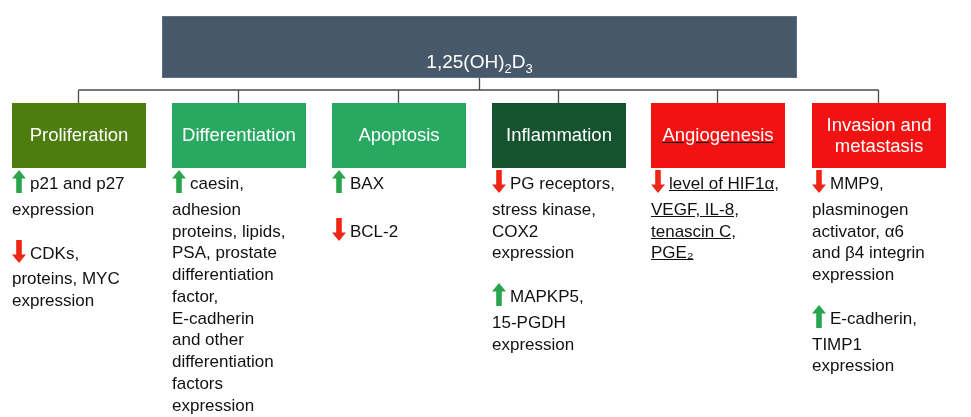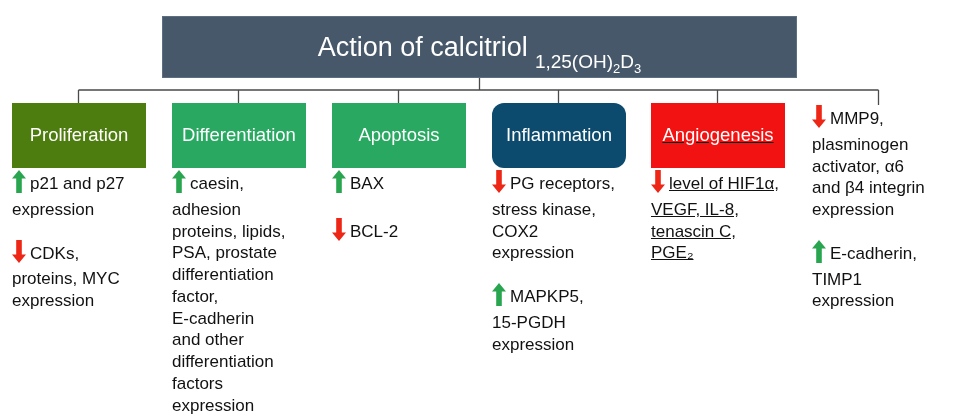--- a/index.html
+++ b/index.html
@@ -37,21 +37,20 @@
          M78.5 90 L878.5 90
          M78.5 90 L78.5 105
          M238.5 90 L238.5 105
          M398.5 90 L398.5 105
          M558.5 90 L558.5 105
          M717.5 90 L717.5 105
          M878.5 90 L878.5 105" stroke="#4a4a4a"></path>
   </svg>
 
   <div class="title-box" style="background: rgb(71, 88, 106);">
-    <span class="title-main">Action of calcitriol</span>
     <span class="title-formula"><span>1,25(OH)</span><sub>2</sub><span>D</span><sub>3</sub></span>
   </div>
 
   <div id="branches">
       <div class="column" style="left: 12px;">
         <div class="hbox" style="background: #4d7c0f;"><span>Proliferation</span></div>
         <div class="items">
           <div class="item"><span class="arrow"><svg width="14" height="23" viewBox="0 0 14 23">
                 <path d="M7 0 L14 8.5 L9.8 8.5 L9.8 23 L4.2 23 L4.2 8.5 L0 8.5 Z" fill="#2aa54f"></path>
               </svg></span><span class="effect-text">p21 and p27
@@ -86,21 +85,21 @@
         <div class="items">
           <div class="item"><span class="arrow"><svg width="14" height="23" viewBox="0 0 14 23">
                 <path d="M7 0 L14 8.5 L9.8 8.5 L9.8 23 L4.2 23 L4.2 8.5 L0 8.5 Z" fill="#2aa54f"></path>
               </svg></span><span class="effect-text">BAX</span></div>
           <div class="item"><span class="arrow"><svg width="14" height="23" viewBox="0 0 14 23">
                 <path d="M7 23 L0 14.5 L4.2 14.5 L4.2 0 L9.8 0 L9.8 14.5 L14 14.5 Z" fill="#ee2616"></path>
               </svg></span><span class="effect-text">BCL-2</span></div>
         </div>
       </div>
       <div class="column" style="left: 492px;">
-        <div class="hbox" style="background: #0c4a6e; border-radius: 12px;"><span>Inflammation</span></div>
+        <div class="hbox" style="background: #14532d;"><span>Inflammation</span></div>
         <div class="items">
           <div class="item"><span class="arrow"><svg width="14" height="23" viewBox="0 0 14 23">
                 <path d="M7 23 L0 14.5 L4.2 14.5 L4.2 0 L9.8 0 L9.8 14.5 L14 14.5 Z" fill="#ee2616"></path>
               </svg></span><span class="effect-text">PG receptors,
 stress kinase,
 COX2
 expression</span></div>
           <div class="item"><span class="arrow"><svg width="14" height="23" viewBox="0 0 14 23">
                 <path d="M7 0 L14 8.5 L9.8 8.5 L9.8 23 L4.2 23 L4.2 8.5 L0 8.5 Z" fill="#2aa54f"></path>
               </svg></span><span class="effect-text">MAPKP5,
@@ -113,20 +112,22 @@
         <div class="items">
           <div class="item"><span class="arrow"><svg width="14" height="23" viewBox="0 0 14 23">
                 <path d="M7 23 L0 14.5 L4.2 14.5 L4.2 0 L9.8 0 L9.8 14.5 L14 14.5 Z" fill="#ee2616"></path>
               </svg></span><span class="effect-text">level of HIF1α,
 VEGF, IL-8,
 tenascin C,
 PGE₂</span></div>
         </div>
       </div>
       <div class="column" style="left: 812px;">
+        <div class="hbox" style="background: rgb(243, 18, 18);"><span>Invasion and
+metastasis</span></div>
         <div class="items">
           <div class="item"><span class="arrow"><svg width="14" height="23" viewBox="0 0 14 23">
                 <path d="M7 23 L0 14.5 L4.2 14.5 L4.2 0 L9.8 0 L9.8 14.5 L14 14.5 Z" fill="#ee2616"></path>
               </svg></span><span class="effect-text">MMP9,
 plasminogen
 activator, α6
 and β4 integrin
 expression</span></div>
           <div class="item"><span class="arrow"><svg width="14" height="23" viewBox="0 0 14 23">
                 <path d="M7 0 L14 8.5 L9.8 8.5 L9.8 23 L4.2 23 L4.2 8.5 L0 8.5 Z" fill="#2aa54f"></path>

